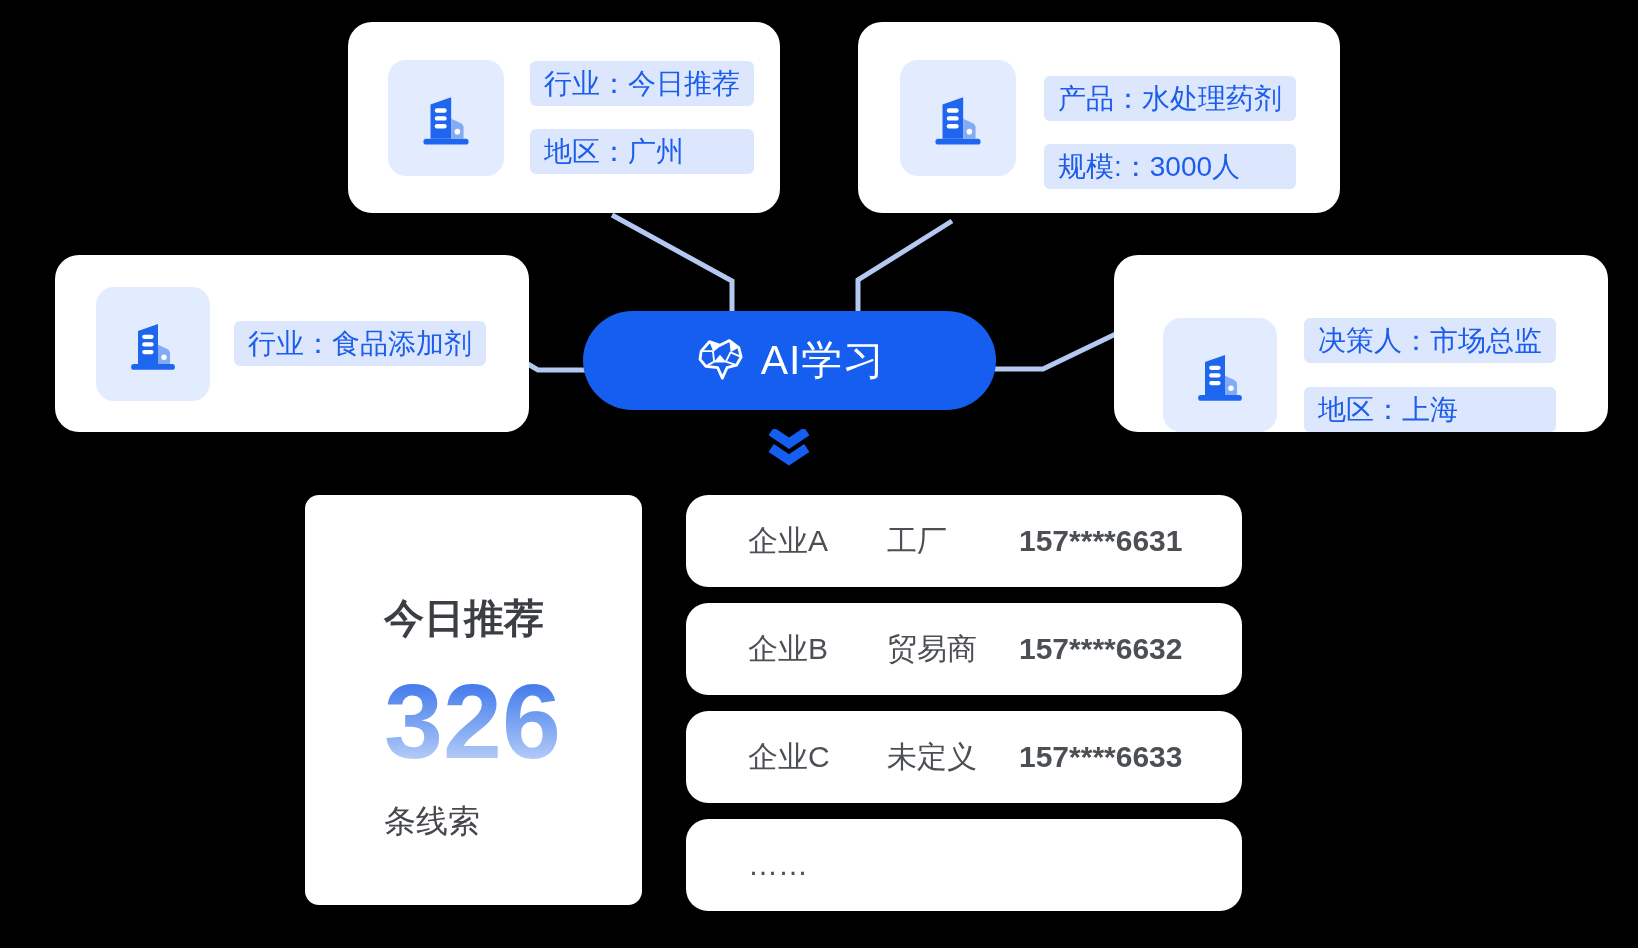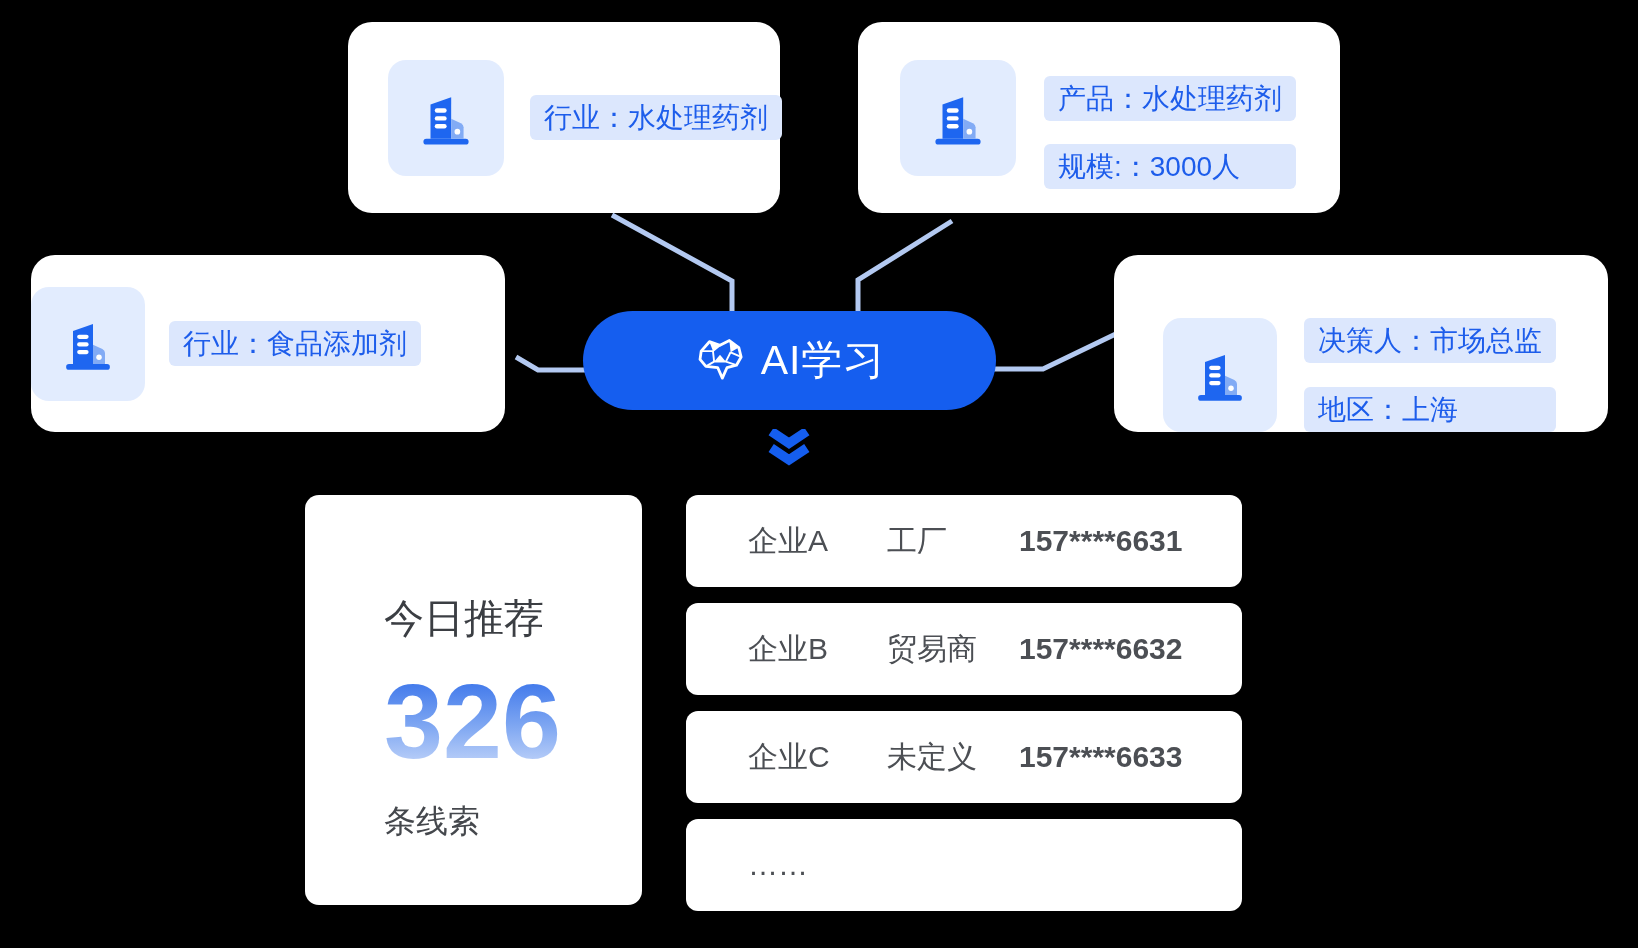--- a/index.html
+++ b/index.html
@@ -27,53 +27,53 @@
   }
   #card-top-left {left:348px;top:22px;width:432px;height:191px;padding-left:40px;gap:26px;}
   #card-top-left .chips{gap:23px;}
   #card-top-left .chip-1{min-width:217px;}
   #card-top-left .chip-2{min-width:195px;}
 
   #card-top-right{left:858px;top:22px;width:482px;height:191px;padding-left:42px;gap:28px;}
   #card-top-right .chips{gap:23px;margin-top:30px;}
   #card-top-right .chip-1,#card-top-right .chip-2{min-width:245px;}
 
-  #card-left{left:31px;top:255px;width:474px;height:177px;gap:24px;}
+  #card-left{left:55px;top:255px;width:474px;height:177px;padding-left:41px;gap:24px;}
   #card-left .chips{gap:24px;}
   #card-left .chip-1,#card-left .chip-2{min-width:248px;}
 
   #card-right{left:1114px;top:255px;width:494px;height:177px;padding-left:49px;gap:27px;align-items:flex-end;}
   #card-right .chips{gap:24px;}
   #card-right .chip-1,#card-right .chip-2{min-width:251px;}
 
   #ai-pill{
     position:absolute;left:583px;top:311px;width:413px;height:99px;
     border-radius:54px;background:#155EEF;z-index:2;
     display:flex;align-items:center;justify-content:center;gap:15px;
     color:#fff;font-size:41px;letter-spacing:1px;
   }
   #flow-chevron{position:absolute;left:767px;top:429px;z-index:2;line-height:0;}
 
   #summary-card{
     position:absolute;left:305px;top:495px;width:337px;height:410px;
     background:#fff;border-radius:14px;z-index:1;box-sizing:border-box;
     padding:96px 0 0 79px;
   }
-  .summary-title{font-size:40px;font-weight:400;color:#3B3E43;}
+  .summary-title{font-size:40px;font-weight:700;color:#3B3E43;}
   .summary-count{
     margin-top:22px;font-size:106px;font-weight:700;line-height:1;
     background:linear-gradient(180deg,#2E6BE9 0%,#7FA7F2 55%,#CBDBFA 100%);
     -webkit-background-clip:text;background-clip:text;
     color:transparent;-webkit-text-fill-color:transparent;
   }
   .summary-unit{margin-top:26px;font-size:32px;color:#45484D;font-family:Liberation Serif, serif;}
 
   .lead-row{
     position:absolute;left:686px;width:556px;height:92px;background:#fff;
-    border-radius:12px;z-index:1;box-sizing:border-box;
+    border-radius:22px;z-index:1;box-sizing:border-box;
     display:flex;align-items:center;padding:0 58px 0 62px;
     font-size:30px;color:#4C4F54;
   }
   #lead-row-1{top:495px;} #lead-row-2{top:603px;}
   #lead-row-3{top:711px;} #lead-row-4{top:819px;}
   .lead-name{width:139px;}
   .lead-type{width:132px;}
   .lead-phone{flex:1;font-weight:bold;}
 </style>
 </head>
@@ -94,21 +94,22 @@
       <rect x="6.5" y="40" width="35" height="4.6" rx="2.3" fill="#1E66F0"></rect>
       <path d="M12 13.5 L28 8 L28 40 L12 40 Z" fill="#1E66F0"></path>
       <path d="M28 24.5 L35.5 28 Q37.6 29 37.6 31.2 L37.6 40 L28 40 Z" fill="#82ABF5"></path>
       <rect x="15.3" y="16.5" width="9.2" height="3.4" rx="1.7" fill="#fff"></rect>
       <rect x="15.3" y="22.6" width="9.2" height="3.4" rx="1.7" fill="#fff"></rect>
       <rect x="15.3" y="28.7" width="9.2" height="3.4" rx="1.7" fill="#fff"></rect>
       <circle cx="32.8" cy="34.6" r="2.2" fill="#fff"></circle>
     </svg>
   </div>
   <div class="chips">
-    <div class="chip chip-1">行业：水处理药剂</div>
+    <div class="chip chip-1">行业：今日推荐</div>
+    <div class="chip chip-2">地区：广州</div>
   </div>
 </div>
 
 <div class="card" id="card-top-right">
   <div class="icon-tile tile-lg">
     <svg width="62" height="62" viewBox="0 0 48 48">
       <rect x="6.5" y="40" width="35" height="4.6" rx="2.3" fill="#1E66F0"></rect>
       <path d="M12 13.5 L28 8 L28 40 L12 40 Z" fill="#1E66F0"></path>
       <path d="M28 24.5 L35.5 28 Q37.6 29 37.6 31.2 L37.6 40 L28 40 Z" fill="#82ABF5"></path>
       <rect x="15.3" y="16.5" width="9.2" height="3.4" rx="1.7" fill="#fff"></rect>

